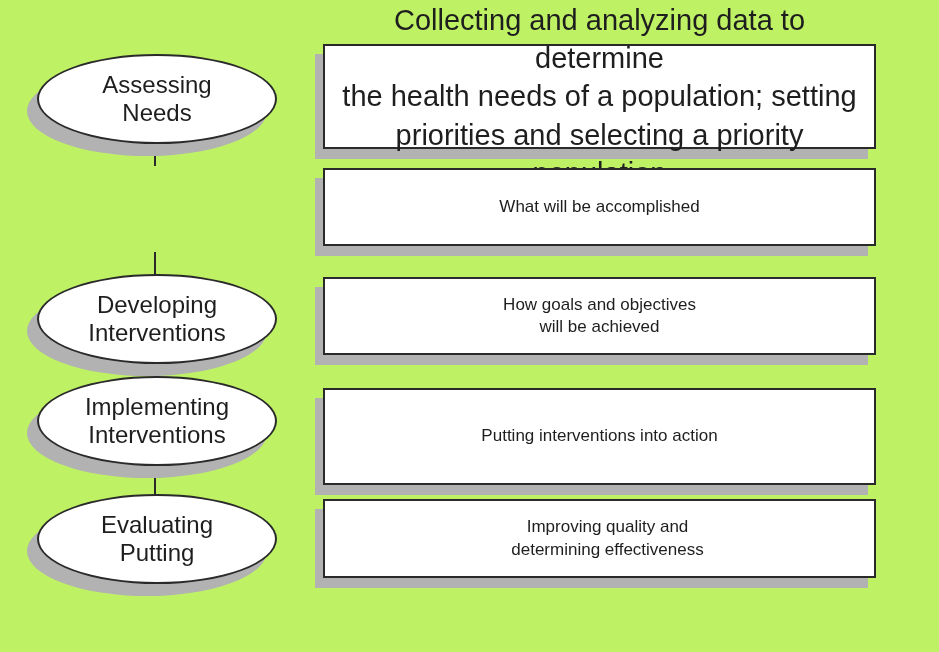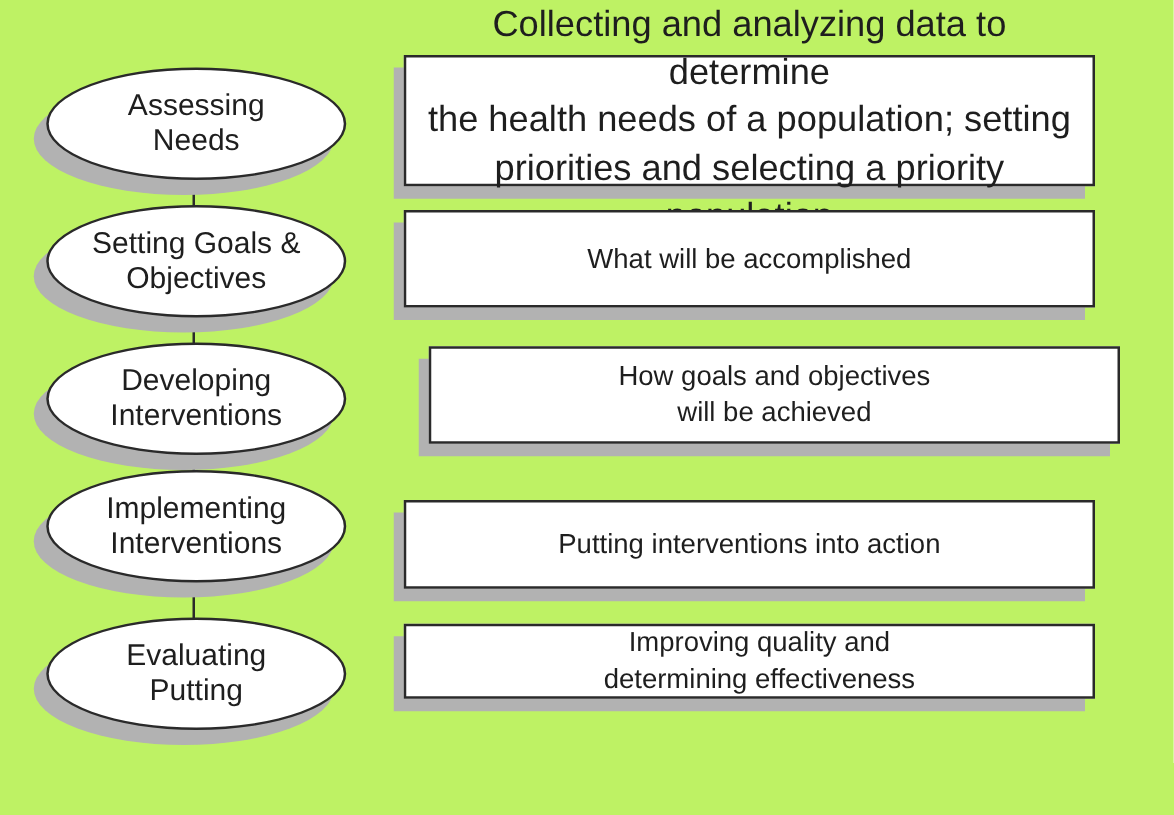--- a/index.html
+++ b/index.html
@@ -50,61 +50,57 @@
     background: #ffffff;
     border: 2px solid #2a2a2a;
     box-shadow: -8px 10px 0 #b2b2b2;
     display: flex;
     align-items: center;
     justify-content: center;
     text-align: center;
     box-sizing: border-box;
   }
   .desc-box .desc {
-    font-size: 22px;
+    font-size: 17px;
     line-height: 1.3;
     white-space: pre-line;
     padding: 0 14px;
   }
   .desc-box.three-line .desc {
     font-size: 29px;
     line-height: 1.32;
   }
   .e1 { top: 54px; }
   .e2 { top: 164px; }
   .e3 { top: 274px; text-align: center; }
   .e4 { top: 376px; }
   .e5 { top: 494px; }
   .c1 { top: 142px; }
   .c2 { top: 252px; }
   .c3 { top: 362px; }
   .c4 { top: 472px; }
   .b1 { top: 44px;  height: 105px; }
   .b2 { top: 168px; height: 78px; }
-  .b3 { top: 277px; height: 78px; margin-left: 20px; }
-  .b4 { top: 400px; height: 71px; justify-content: center; }
-  .b5 { top: 499px; height: 60px; padding-left: 16px; }
+  .b3 { top: 277px; height: 78px; }
+  .b4 { top: 388px; height: 97px; justify-content: center; }
+  .b5 { top: 499px; height: 79px; padding-left: 16px; }
 </style>
 </head>
 <body>
 
 <div class="canvas">
 
   <div class="connector c1"></div>
   <div class="connector c2"></div>
   <div class="connector c3"></div>
   <div class="connector c4"></div>
 
   <div class="stage-ellipse e1">
     <span class="label">Assessing
 Needs</span>
-  </div>
-  <div class="stage-ellipse e2">
-    <span class="label">Setting Goals &amp;
-Objectives</span>
   </div>
   <div class="stage-ellipse e3">
     <span class="label">Developing
 Interventions</span>
   </div>
   <div class="stage-ellipse e4">
     <span class="label">Implementing
 Interventions</span>
   </div>
   <div class="stage-ellipse e5">

